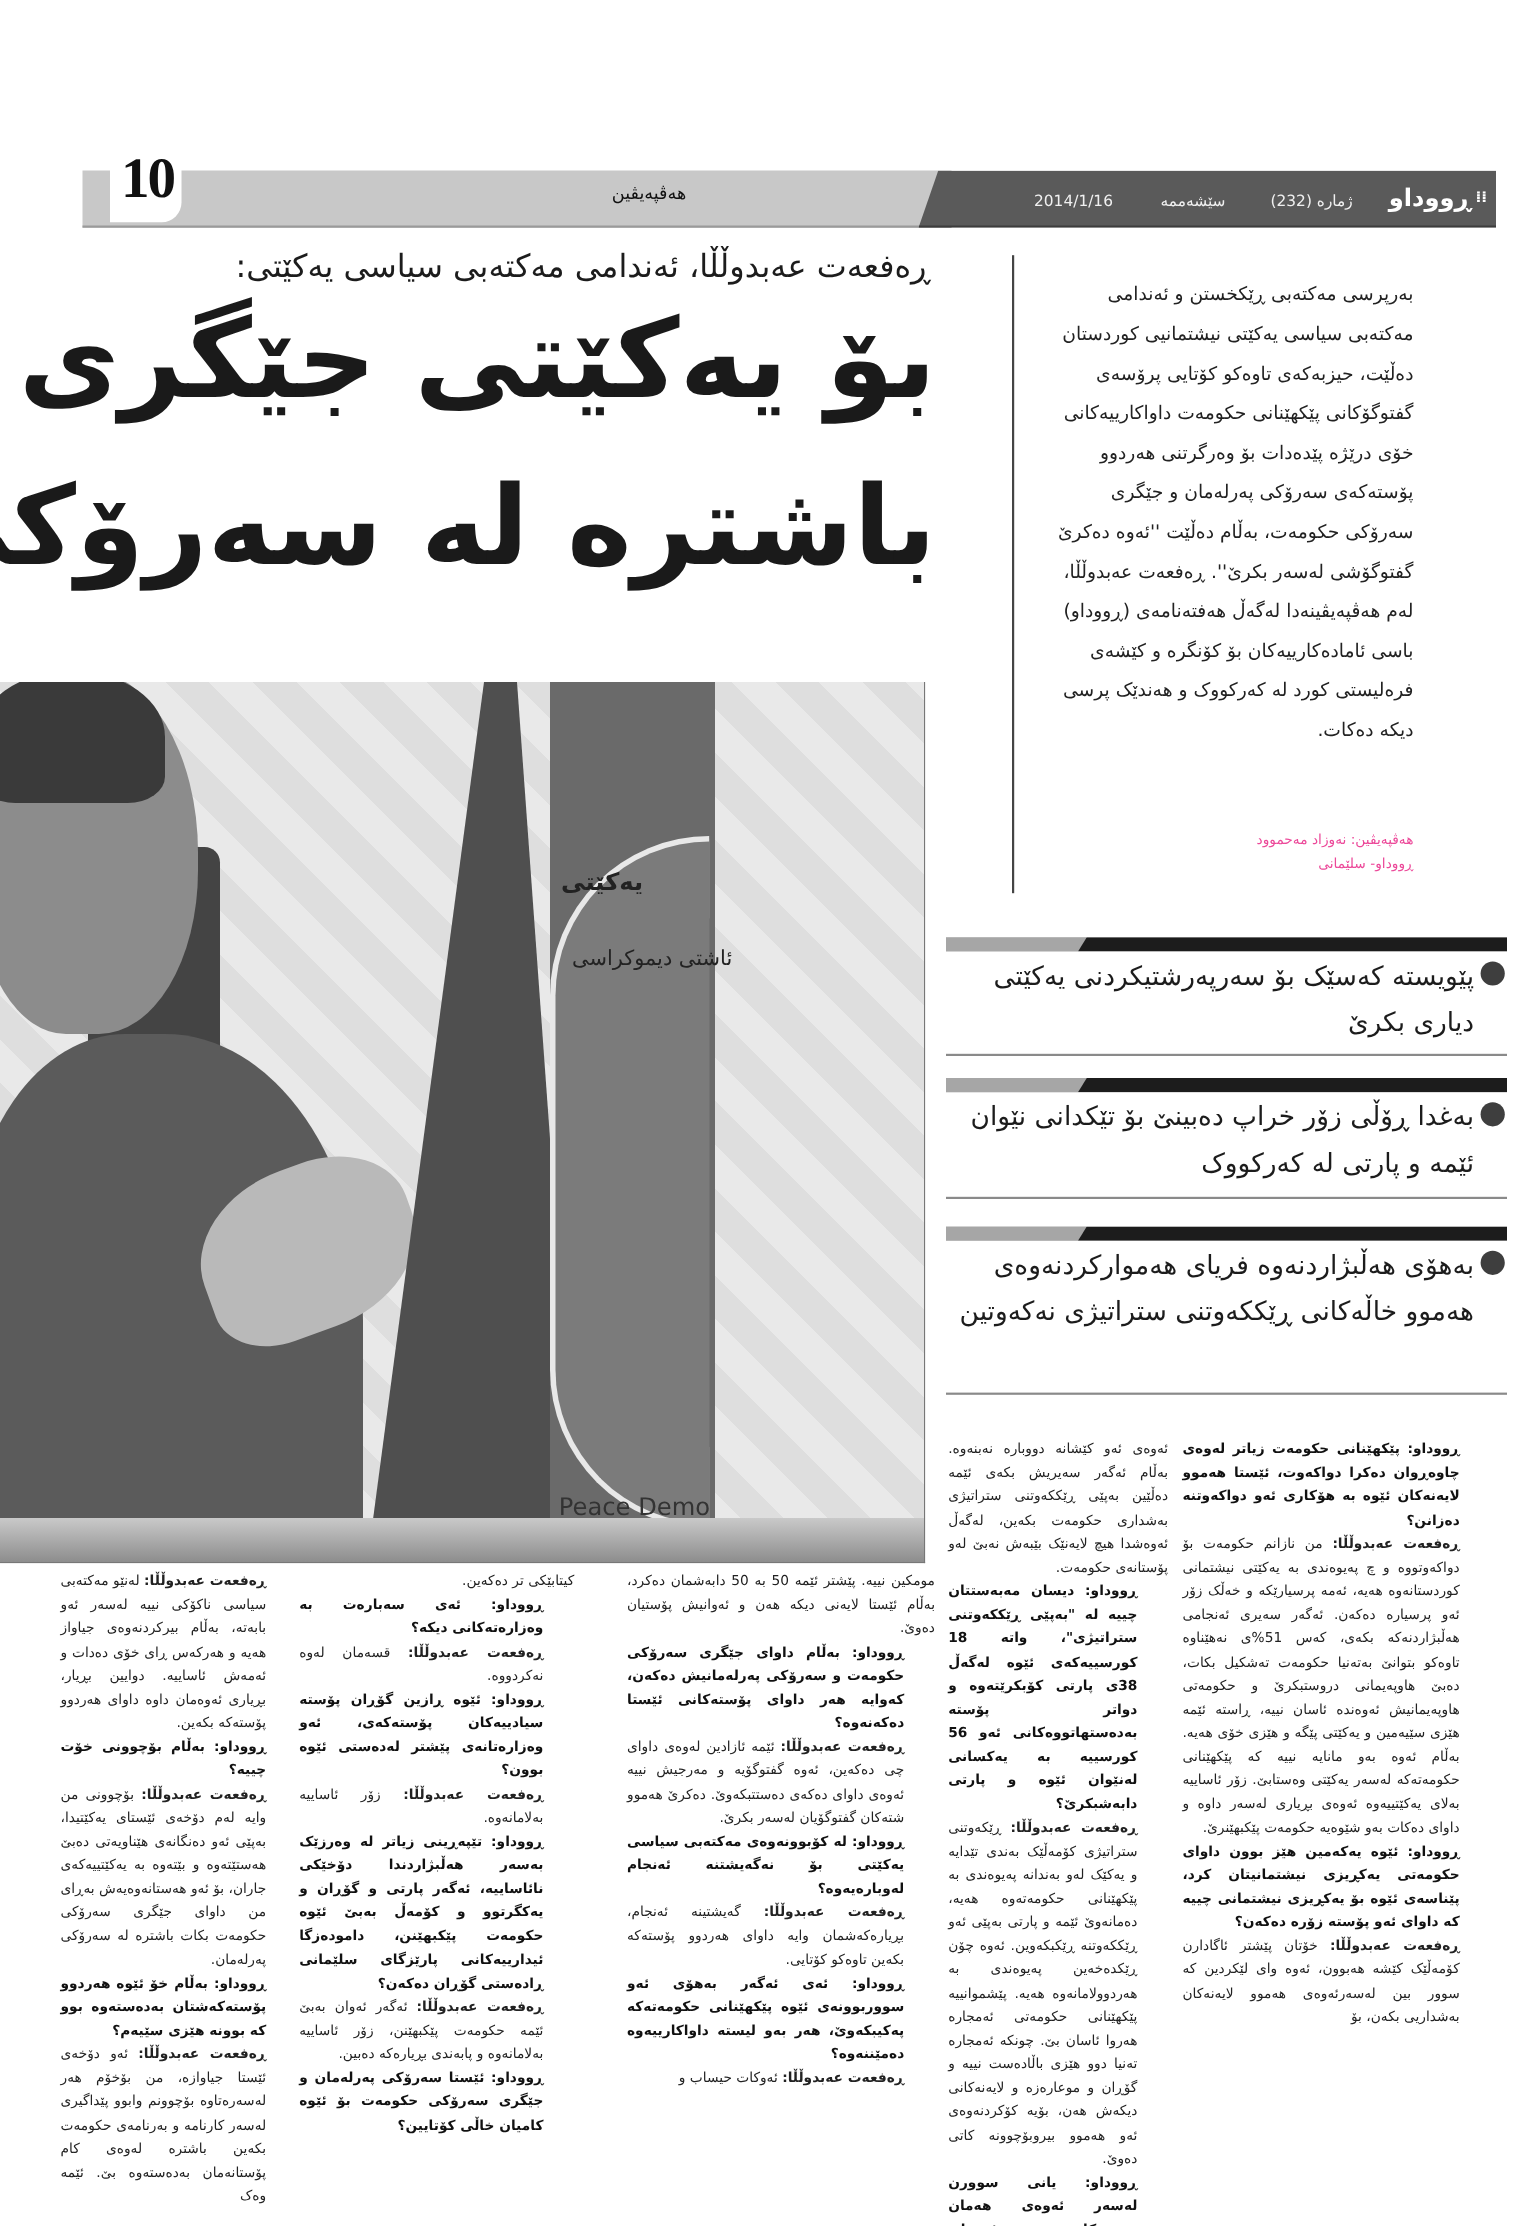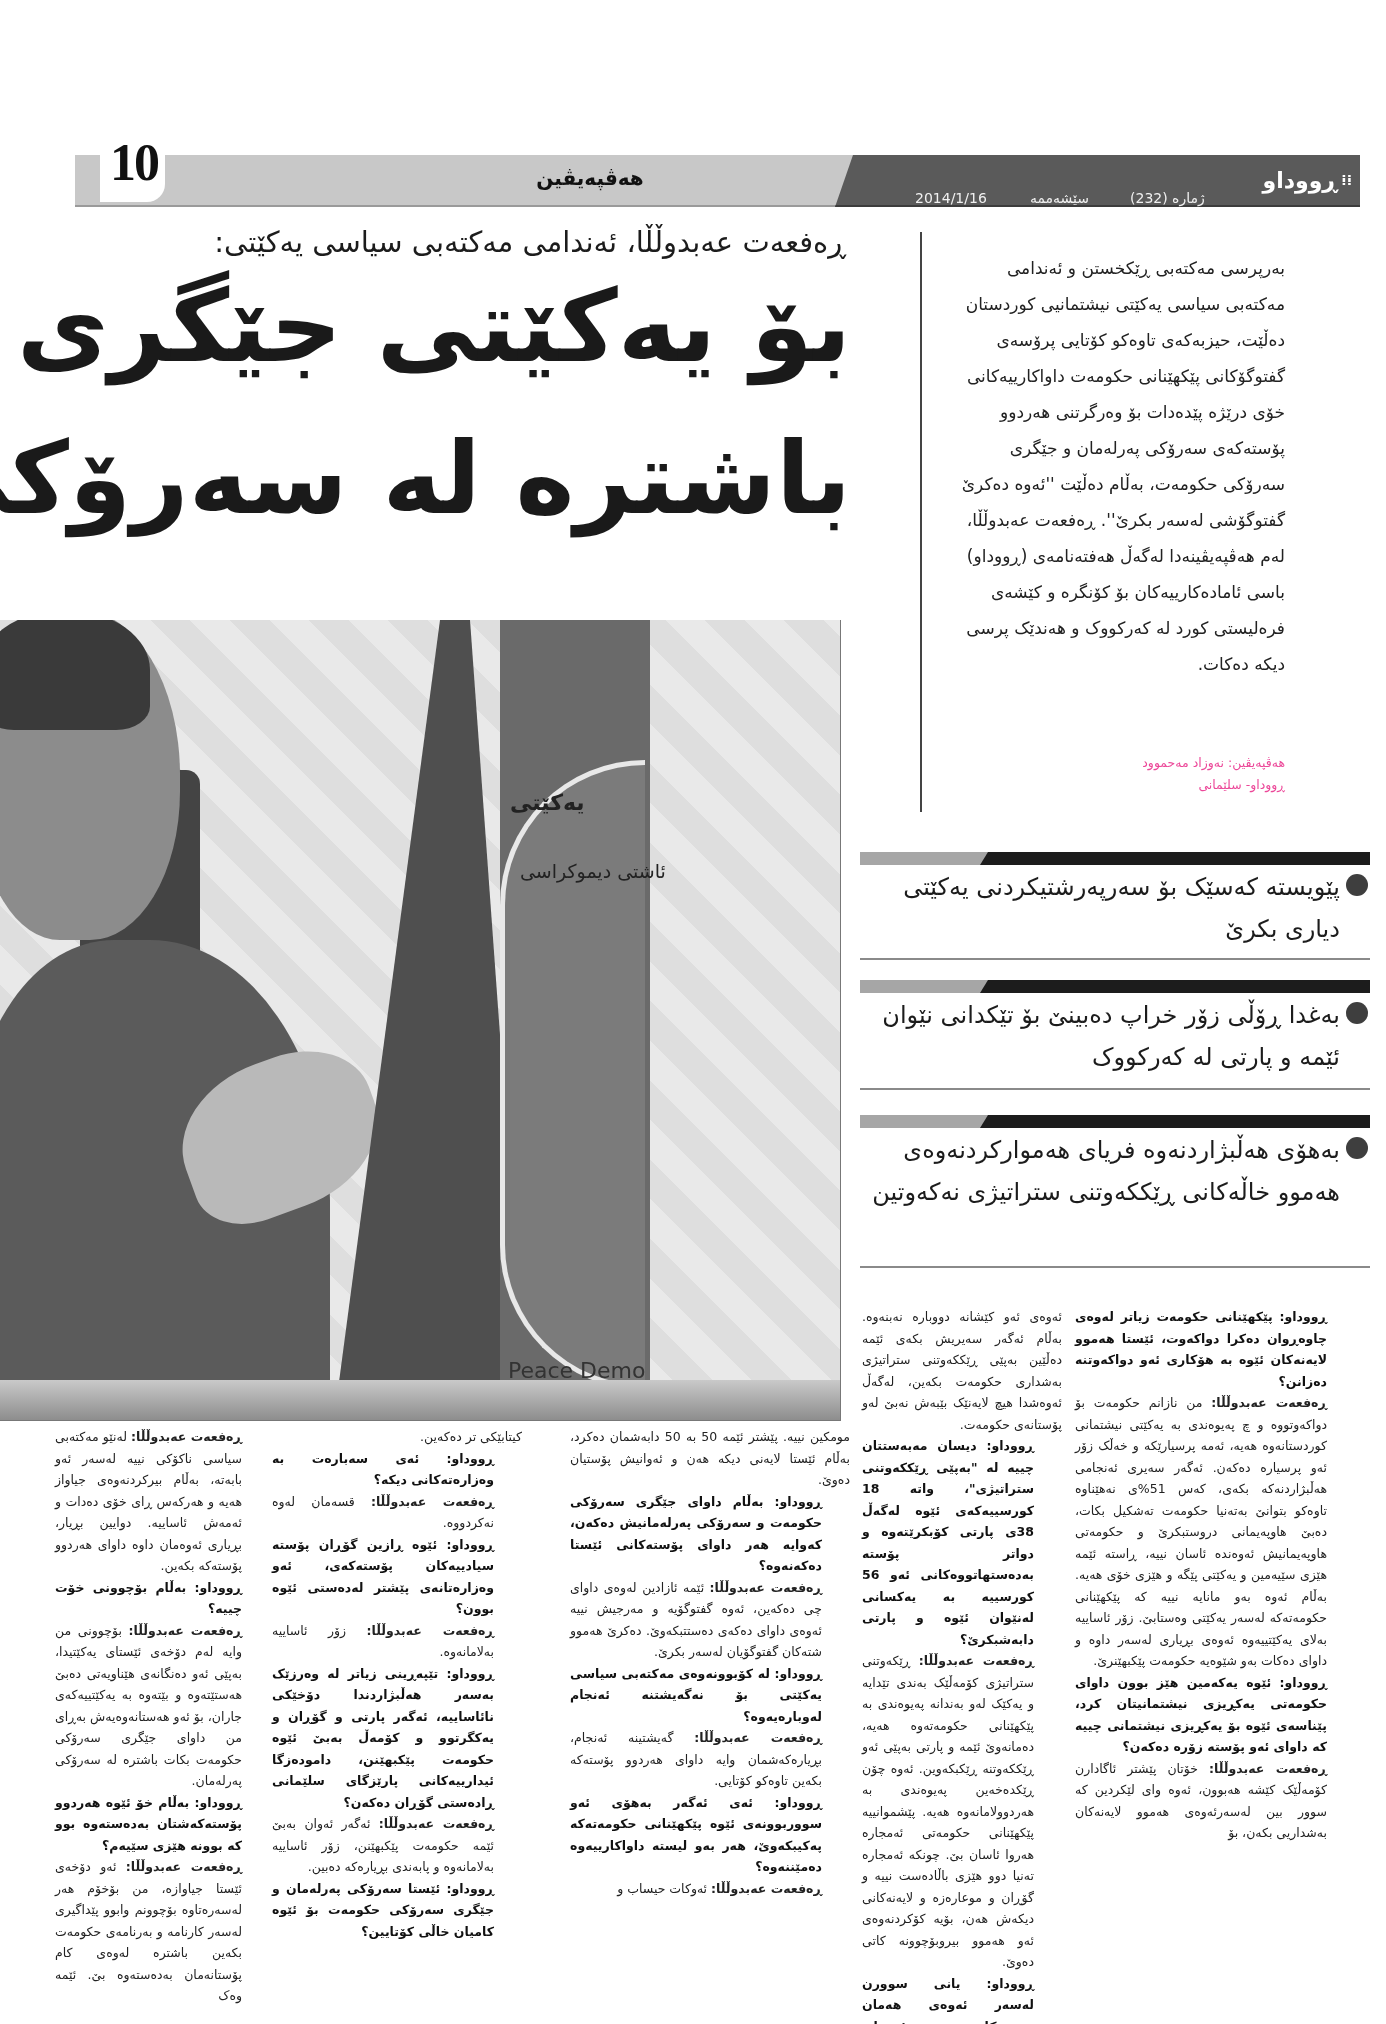--- a/index.html
+++ b/index.html
@@ -8,22 +8,22 @@
   .abs { position:absolute; }
   [dir=rtl] { direction:rtl; unicode-bidi:embed; }
 
   
   .hdr-light { left:75px; top:155px; width:790px; height:50px; background:#c8c8c8; border-bottom:2px solid #9a9a9a; }
   .hdr-dark { left:835px; top:155px; width:525px; height:50px; background:#5a5a5a;
               clip-path:polygon(18px 0,100% 0,100% 100%,0 100%); border-bottom:2px solid #3c3c3c; }
   .pagenum-box { left:100px; top:140px; width:65px; height:62px; background:#fff; border-radius:0 0 18px 0; }
   .pagenum { left:102px; top:132px; width:64px; font-family:"Liberation Serif", serif; font-weight:bold;
              font-size:52px; line-height:62px; color:#111; text-align:center; letter-spacing:-2px; }
-  .section-label { left:520px; top:166px; width:140px; font-size:20px; font-weight:bold; color:#111; text-align:center; }
-  .hdr-meta { top:190px; font-size:14px; color:#f0f0f0; white-space:nowrap; }
+  .section-label { left:520px; top:166px; width:140px; font-size:16px; font-weight:normal; color:#111; text-align:center; }
+  .hdr-meta { top:175px; font-size:14px; color:#f0f0f0; white-space:nowrap;margin-left:25px; }
   .logo { left:1262px; top:160px; width:90px; height:40px; color:#fff; font-weight:bold; font-size:22px; display:flex; align-items:center; justify-content:flex-end; gap:4px; }
   .logo-rays { font-size:14px; line-height:14px; color:#fff; }
 
   
   .kicker { right:540px; top:225px; width:820px; text-align:right; font-size:29px; color:#1c1c1c; }
   .headline { right:535px; width:1100px; text-align:right; font-size:100px; font-weight:bold;
               color:#1a1a1a; white-space:nowrap; letter-spacing:-1px; }
   .hl1 { top:268px; } .hl2 { top:420px; }
 
   

